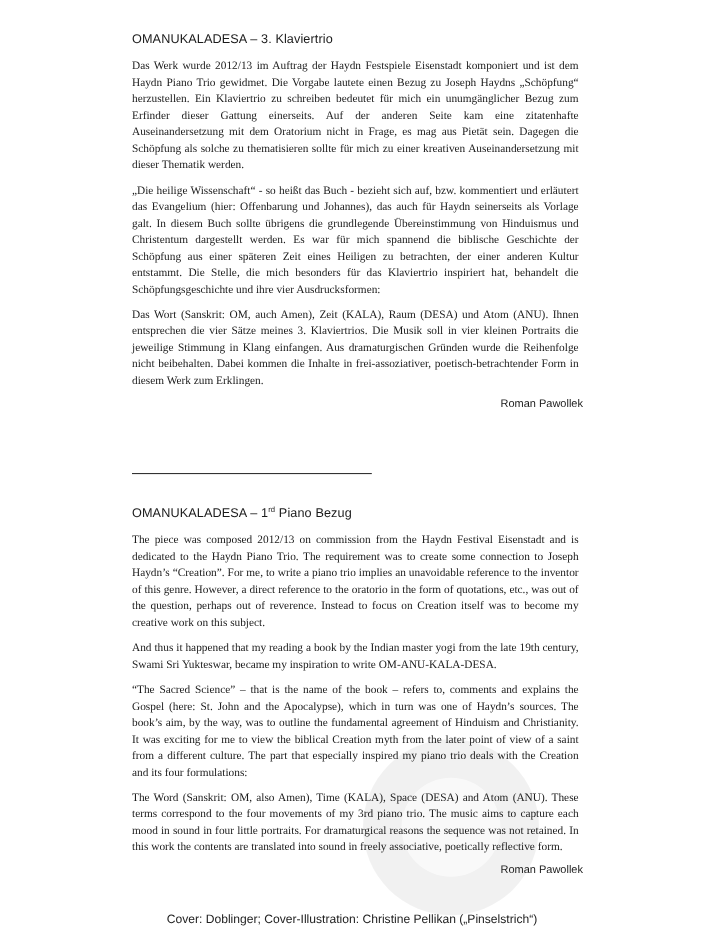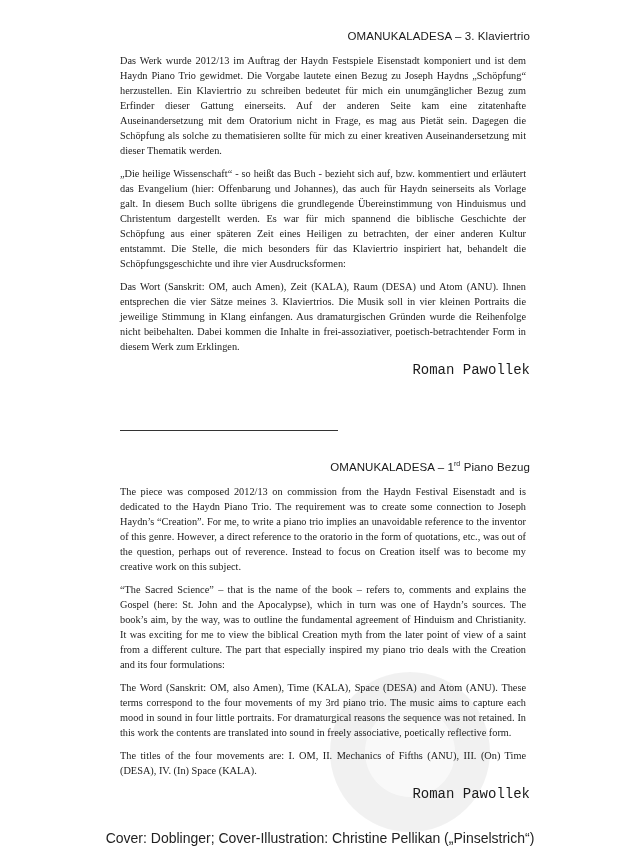--- a/index.html
+++ b/index.html
@@ -1,24 +1,24 @@
 <!DOCTYPE html>
 <html><head>
 <meta charset="utf-8">
 <style>
   html, body { margin:0; padding:0; background:#ffffff; }
   body { width:640px; height:858px; position:relative; overflow:hidden;
          font-family:"Liberation Sans", sans-serif; color:#1a1a1a; }
   .page { position:absolute; left:120px; top:30px; width:410px; }
-  .title { font-size:11.5px; font-weight:normal; margin:0 0 11px 0; letter-spacing:0.1px;text-align:right; }
+  .title { font-size:11.5px; font-weight:normal; margin:0 0 11px 0; letter-spacing:0.1px; }
   p { font-size:10.3px; line-height:15px; margin:0 4px 8px 0; text-align:justify;font-family:Liberation Serif, serif; }
-  .sig { text-align:right; font-size:14px; margin:2px 0 0 0;font-family:Liberation Mono, monospace; }
+  .sig { text-align:right; font-size:10px; margin:2px 0 0 0; }
   .rule { position:absolute; left:120px; top:430px; width:218px; border-top:1px solid #333; }
   .part2 { position:absolute; left:120px; top:460px; width:410px; }
-  .credit { position:absolute; left:0; right:0; top:830px; text-align:center; font-size:14px; color:#222; }
+  .credit { position:absolute; left:0; right:0; top:830px; text-align:center; font-size:11px; color:#222; }
   .watermark { position:absolute; left:330px; top:672px; width:160px; height:160px; border-radius:50%;
                background:rgba(0,0,0,0.055); }
   .watermark::after { content:""; position:absolute; left:35px; top:35px; width:90px; height:90px;
                border-radius:50%; background:rgba(255,255,255,0.6); }
   sup { font-size:7px; }
 </style>
 </head>
 <body>
 
 <div class="watermark"></div>
@@ -29,19 +29,19 @@
   <p>„Die heilige Wissenschaft“ - so heißt das Buch - bezieht sich auf, bzw. kommentiert und erläutert das Evangelium (hier: Offenbarung und Johannes), das auch für Haydn seinerseits als Vorlage galt. In diesem Buch sollte übrigens die grundlegende Übereinstimmung von Hinduismus und Christentum dargestellt werden. Es war für mich spannend die biblische Geschichte der Schöpfung aus einer späteren Zeit eines Heiligen zu betrachten, der einer anderen Kultur entstammt. Die Stelle, die mich besonders für das Klaviertrio inspiriert hat, behandelt die Schöpfungsgeschichte und ihre vier Ausdrucksformen:</p>
   <p>Das Wort (Sanskrit: OM, auch Amen), Zeit (KALA), Raum (DESA) und Atom (ANU). Ihnen entsprechen die vier Sätze meines 3. Klaviertrios. Die Musik soll in vier kleinen Portraits die jeweilige Stimmung in Klang einfangen. Aus dramaturgischen Gründen wurde die Reihenfolge nicht beibehalten. Dabei kommen die Inhalte in frei-assoziativer, poetisch-betrachtender Form in diesem Werk zum Erklingen.</p>
   <div class="sig">Roman Pawollek</div>
 </div>
 
 <div class="rule"></div>
 
 <div class="part2">
   <div class="title"><span>OMANUKALADESA – 1</span><sup>rd</sup><span> Piano Bezug</span></div>
   <p>The piece was composed 2012/13 on commission from the Haydn Festival Eisenstadt and is dedicated to the Haydn Piano Trio. The requirement was to create some connection to Joseph Haydn’s “Creation”. For me, to write a piano trio implies an unavoidable reference to the inventor of this genre. However, a direct reference to the oratorio in the form of quotations, etc., was out of the question, perhaps out of reverence. Instead to focus on Creation itself was to become my creative work on this subject.</p>
+  <p>And thus it happened that my reading a book by the Indian master yogi from the late 19th century, Swami Sri Yukteswar, became my inspiration to write OM-ANU-KALA-DESA.</p>
   <p>“The Sacred Science” – that is the name of the book – refers to, comments and explains the Gospel (here: St. John and the Apocalypse), which in turn was one of Haydn’s sources. The book’s aim, by the way, was to outline the fundamental agreement of Hinduism and Christianity. It was exciting for me to view the biblical Creation myth from the later point of view of a saint from a different culture. The part that especially inspired my piano trio deals with the Creation and its four formulations:</p>
   <p>The Word (Sanskrit: OM, also Amen), Time (KALA), Space (DESA) and Atom (ANU). These terms correspond to the four movements of my 3rd piano trio. The music aims to capture each mood in sound in four little portraits. For dramaturgical reasons the sequence was not retained. In this work the contents are translated into sound in freely associative, poetically reflective form.</p>
-  <p>The titles of the four movements are: I. OM, II. Mechanics of Fifths (ANU), III. (On) Time (DESA), IV. (In) Space (KALA).</p>
   <div class="sig">Roman Pawollek</div>
 </div>
 
 <div class="credit">Cover: Doblinger; Cover-Illustration: Christine Pellikan („Pinselstrich“)</div>
 
 </body></html>

